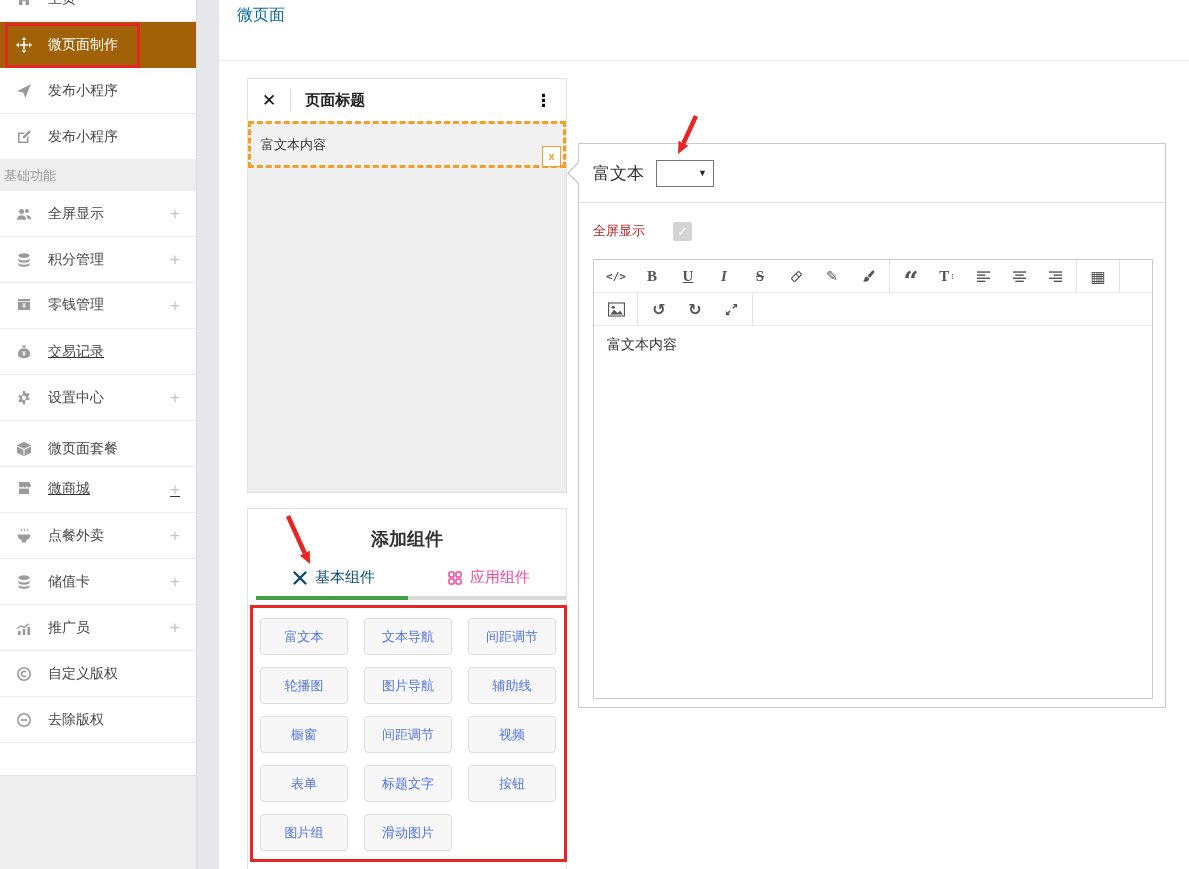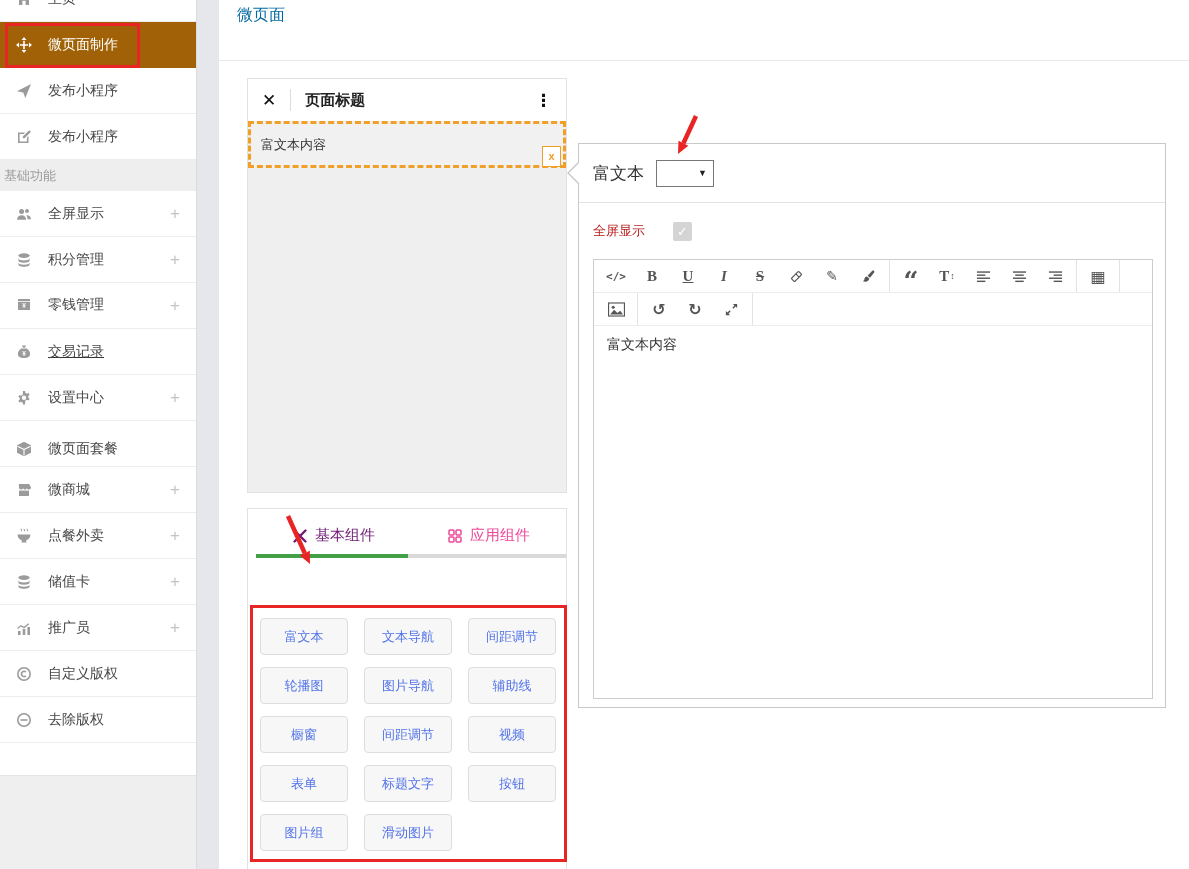--- a/index.html
+++ b/index.html
@@ -42,21 +42,21 @@
              background:#fff;border:1px solid #f0a029;color:#ef9f28;font-weight:bold;font-size:11px;cursor:pointer}
 
   
   .comp-panel{position:absolute;left:247px;top:508px;width:320px;height:361px;background:#fff;
               border:1px solid #e2e2e2;border-bottom:none;box-sizing:border-box}
   .comp-title{text-align:center;font-weight:bold;font-size:18px;color:#333;margin-top:18px}
   .tabs{display:flex;margin-top:17px;padding-left:8px}
   .tab{flex:1;display:flex;align-items:center;justify-content:center;font-size:15px;color:#ec4899;cursor:pointer}
   .tab .ticon{width:17px;height:17px;margin-right:6px;display:flex;align-items:center}
   .tab .ticon svg{width:16px;height:16px}
-  .tab.active{color:#701a75}
+  .tab.active{color:#0c4a6e}
   .tab-underline{display:flex;height:4px;margin-left:8px;margin-top:9px}
   .u-green{width:49%;background:#43a047}
   .u-gray{flex:1;background:#d9d9d9}
   .btn-grid{position:absolute;left:12px;top:109px;display:grid;grid-template-columns:repeat(3,88px);gap:12px 16px}
   .comp-btn{height:37px;background:#f7f7f7;border:1px solid #ddd;border-radius:4px;color:#5273e8;font-size:13px;
             display:flex;align-items:center;justify-content:center;box-sizing:border-box;cursor:pointer}
   .red-rect{position:absolute;left:2px;top:96px;width:311px;height:251px;border:3px solid #e82424;pointer-events:none}
 
   
   .inspector{position:absolute;left:578px;top:143px;width:588px;height:565px;background:#fff;
@@ -205,21 +205,21 @@
         <span class="icon">
           <svg viewBox="0 0 16 16">
             <path d="M8 .8 15 4.3v7.4L8 15.2 1 11.7V4.3z"></path>
             <path d="M8 8.6 1.4 5.3M8 8.6l6.6-3.3M8 8.6v6" stroke="#fff" stroke-width="1.1" fill="none"></path>
           </svg>
         </span>
         <span class="lbl">微页面套餐</span>
       </div>
     </div>
     <div class="side-item">
-      <div class="" style="display: flex; align-items: center; width: 100%;">
+      <div class="" style="display: flex; width: 100%; text-decoration: underline;">
         <span class="icon">
           <svg viewBox="0 0 16 16">
             <path d="M2.8 2h10.4L15 5.6c0 1.1-.9 2-2.1 2-.9 0-1.7-.5-2-1.3-.3.8-1 1.3-1.9 1.3s-1.6-.5-1.9-1.3c-.3.8-1.1 1.3-2 1.3C3.9 7.6 3 6.7 3 5.6z"></path>
             <path d="M3 8.6h10V14H3z"></path>
           </svg>
         </span>
         <span class="lbl">微商城</span>
         <span class="plus">+</span>
       </div>
     </div>
@@ -297,20 +297,21 @@
     <span class="ph-menu">⋮</span>
   </div>
   <div class="selected-comp">
     <span>富文本内容</span>
     <span class="del-badge">x</span>
   </div>
   <div></div>
 </div>
 
 <div class="comp-panel">
+  <div class="comp-title">添加组件</div>
   <div class="tabs" id="tabs">
       <div class="tab active">
         <span class="ticon">
           <svg viewBox="0 0 16 16">
             <path d="M2.5 2.5 13.5 13.5M13.5 2.5 2.5 13.5" stroke="currentColor" stroke-width="2.4" stroke-linecap="round" fill="none"></path>
           </svg>
         </span>
         <span>基本组件</span>
       </div>
       <div class="tab">

